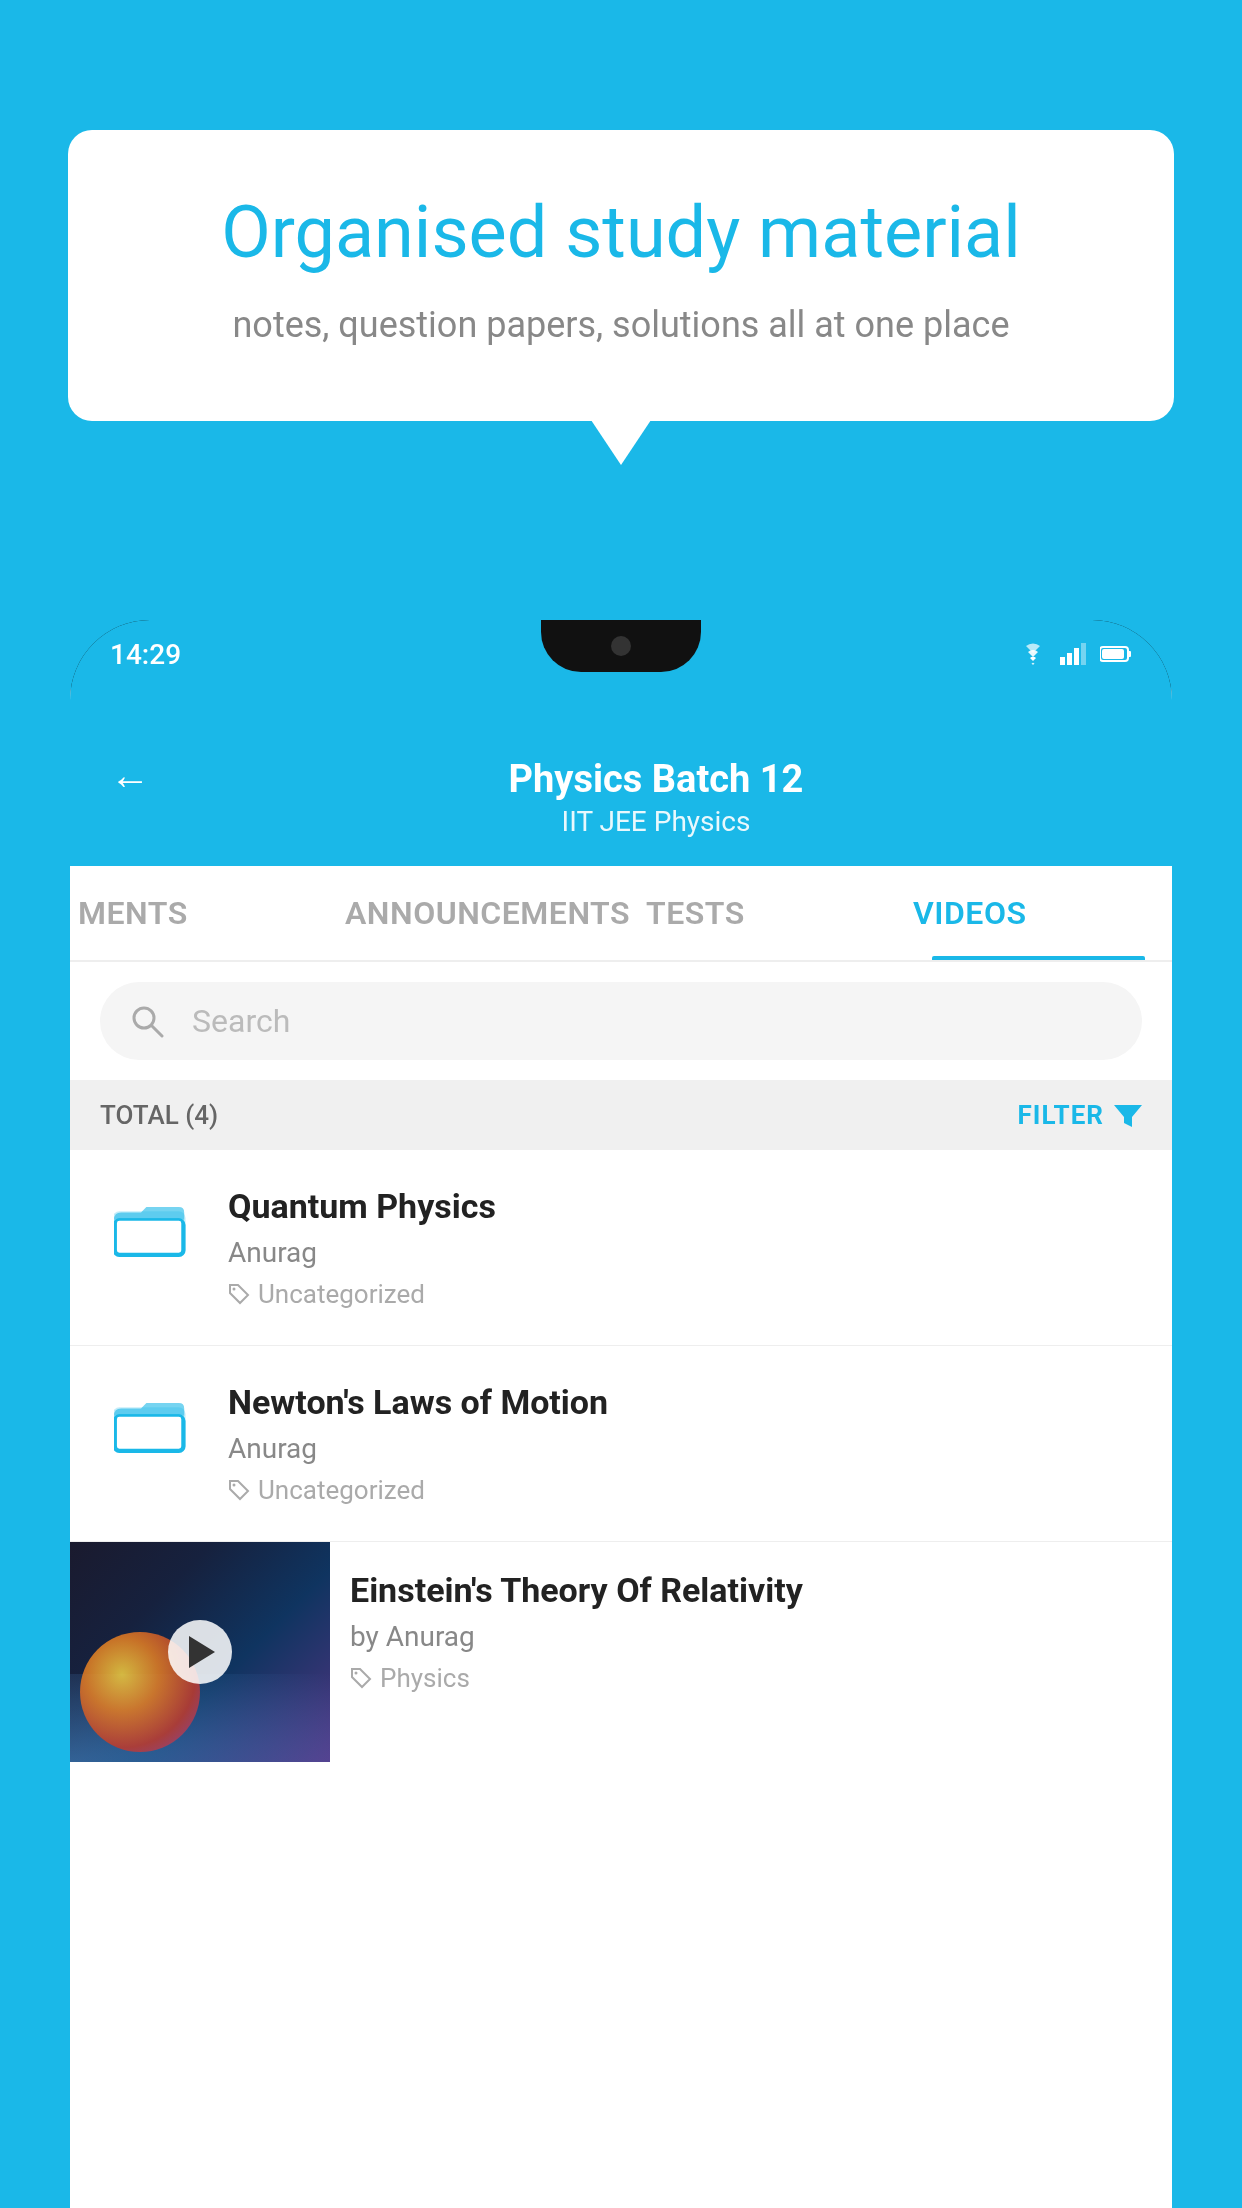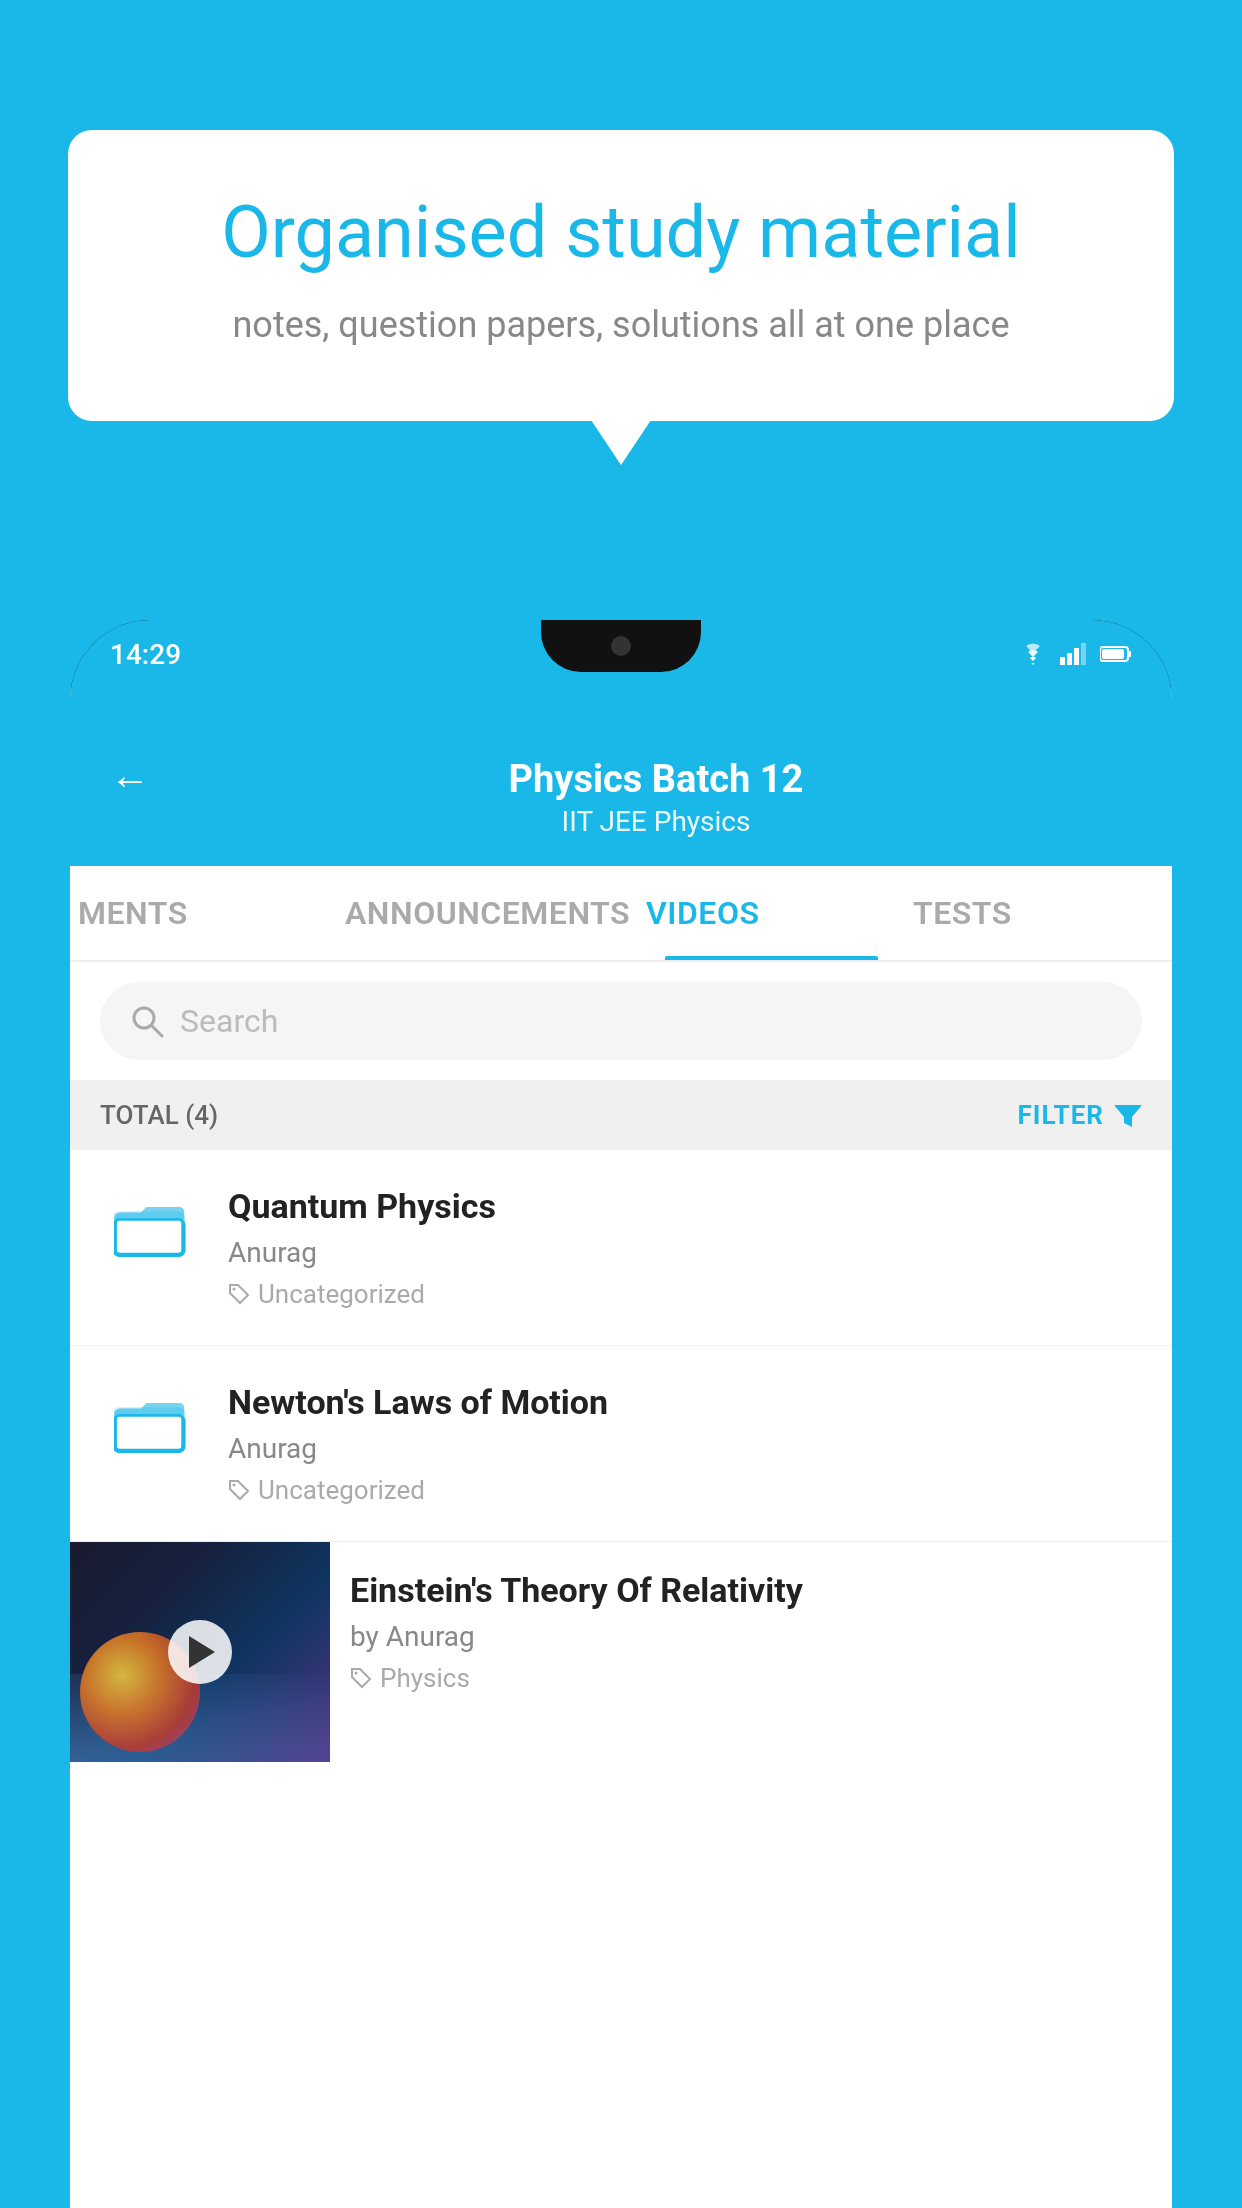--- a/index.html
+++ b/index.html
@@ -187,21 +187,21 @@
       background: white;
       padding: 20px 30px;
     }
 
     .search-bar {
       background: #f5f5f5;
       border-radius: 40px;
       display: flex;
       align-items: center;
       padding: 20px 30px;
-      gap: 16px;
+      gap: 28px;
     }
 
     .search-text {
       color: #bbb;
       font-size: 32px;
     }
 
     
     .filter-bar {
       background: #f0f0f0;
@@ -412,25 +412,25 @@
       </div>
     </div>
 
     <div class="tabs-bar">
       <div class="tab-item">
         <span>MENTS</span>
       </div>
       <div class="tab-item">
         <span>ANNOUNCEMENTS</span>
       </div>
+      <div class="tab-item">
+        <span>TESTS</span>
+      </div>
       <div class="tab-item active">
         <span>VIDEOS</span>
-      </div>
-      <div class="tab-item">
-        <span>TESTS</span>
       </div>
     </div>
 
     <div class="search-container">
       <div class="search-bar">
         <svg width="34" height="34" viewBox="0 0 34 34" fill="none">
           <circle cx="14" cy="14" r="10" stroke="#aaa" stroke-width="3"></circle>
           <line x1="22" y1="22" x2="32" y2="32" stroke="#aaa" stroke-width="3" stroke-linecap="round"></line>
         </svg>
         <span class="search-text">Search</span>

